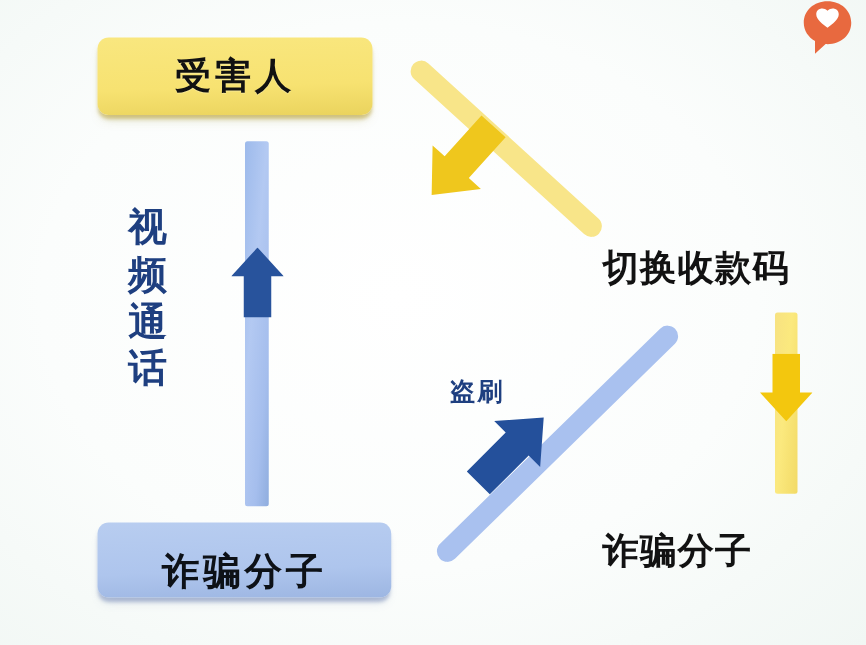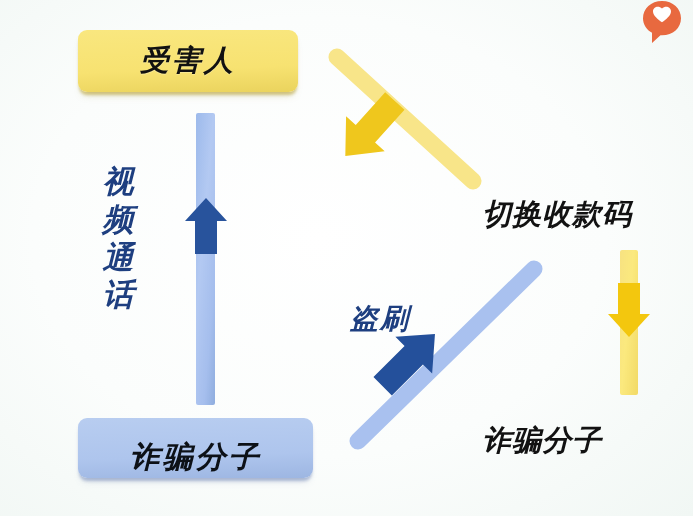--- a/index.html
+++ b/index.html
@@ -15,21 +15,20 @@
   }
 
   #stage {
     position: relative;
     width: 693px;
     height: 516px;
     background:
       radial-gradient(ellipse 520px 400px at 46% 46%, #ffffff 0%, #fbfdfc 55%, #f1f7f4 100%),
       linear-gradient(160deg, #f7fbf9 0%, #eef6f3 100%);
     overflow: hidden;
-    font-style: italic;
   }
 
   
   .node-box {
     position: absolute;
     display: flex;
     align-items: center;
     justify-content: center;
     border-radius: 9px;
     font-weight: 700;
@@ -109,23 +108,23 @@
     position: absolute;
     left: 340px;
     top: 255px;
     width: 205px;
     height: 200px;
   }
 
   
   #steal-label {
     position: absolute;
-    left: 350px;
+    left: 360px;
     top: 300px;
-    font-size: 28px;
+    font-size: 20px;
     font-weight: 700;
     color: #1e3f80;
     letter-spacing: 2px;
     white-space: nowrap;
   }
 
   
   .right-label {
     position: absolute;
     font-size: 29px;

